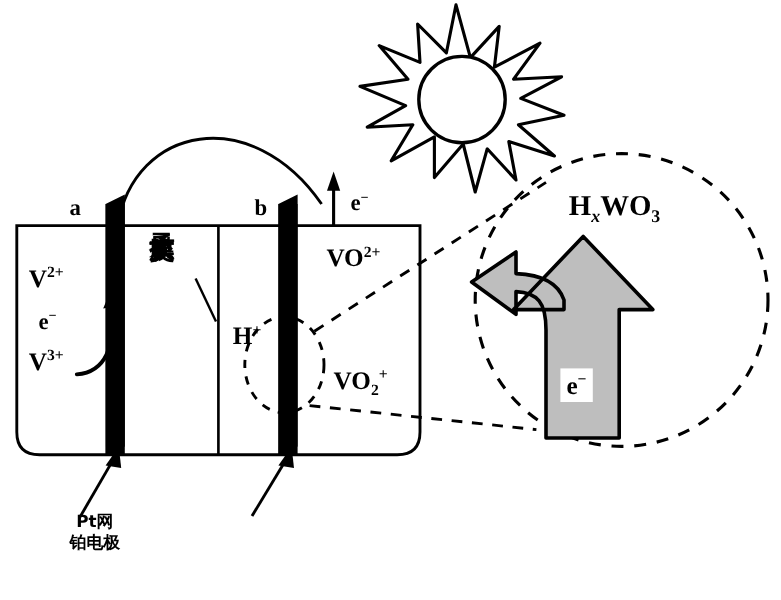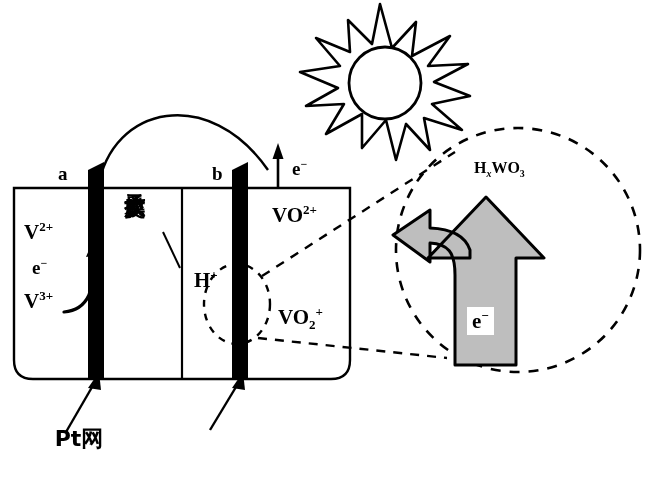--- a/index.html
+++ b/index.html
@@ -11,22 +11,22 @@
   #stage{position:relative;width:651px;height:500px;background:#fff;}
   svg#fig{position:absolute;left:0;top:0;width:651px;height:500px;display:block;}
 
   
   .lbl{position:absolute;font-family:"Liberation Serif", serif;font-weight:bold;color:#000;white-space:nowrap;line-height:1;}
   .lbl.cjk{font-family:"DejaVu Sans", sans-serif;font-weight:bold;}
 
   .sz-term{font-size:19px;}     
   .sz-ion{font-size:21px;}      
   .sz-e{font-size:19px;}
-  .sz-inset{font-size:16px;}
-  .sz-foot{font-size:22px;}
+  .sz-inset{font-size:24px;}
+  .sz-foot{font-size:14px;}
   .sz-memb{font-size:21px;}
 
   sup{font-size:0.62em;vertical-align:super;font-weight:bold;}
   sub{font-size:0.62em;vertical-align:sub;font-weight:bold;}
   .ital{font-style:italic;}
 
   
   #membrane-label{
     position:absolute;left:124px;top:176px;
     writing-mode:vertical-rl;text-orientation:upright;
@@ -147,18 +147,19 @@
   <div class="lbl sz-inset" style="left:474px;top:160px;">
     <span>H</span><sub class="ital">x</sub><span>WO</span><sub>3</sub>
   </div>
 
   <div class="ebox" style="left:467px;top:307px;">
     <span>e</span><sup>−</sup>
   </div>
 
   <div class="foot lbl cjk sz-foot" style="left:24px;top:428px;width:110px;">
     <span class="line">Pt网</span>
+    <span class="line" style="margin-top:4px;">铂电极</span>
   </div>
 
   <div class="foot" style="left:176px;top:418px;width:176px;">
   </div>
 
 </div>
 
 </body></html>

